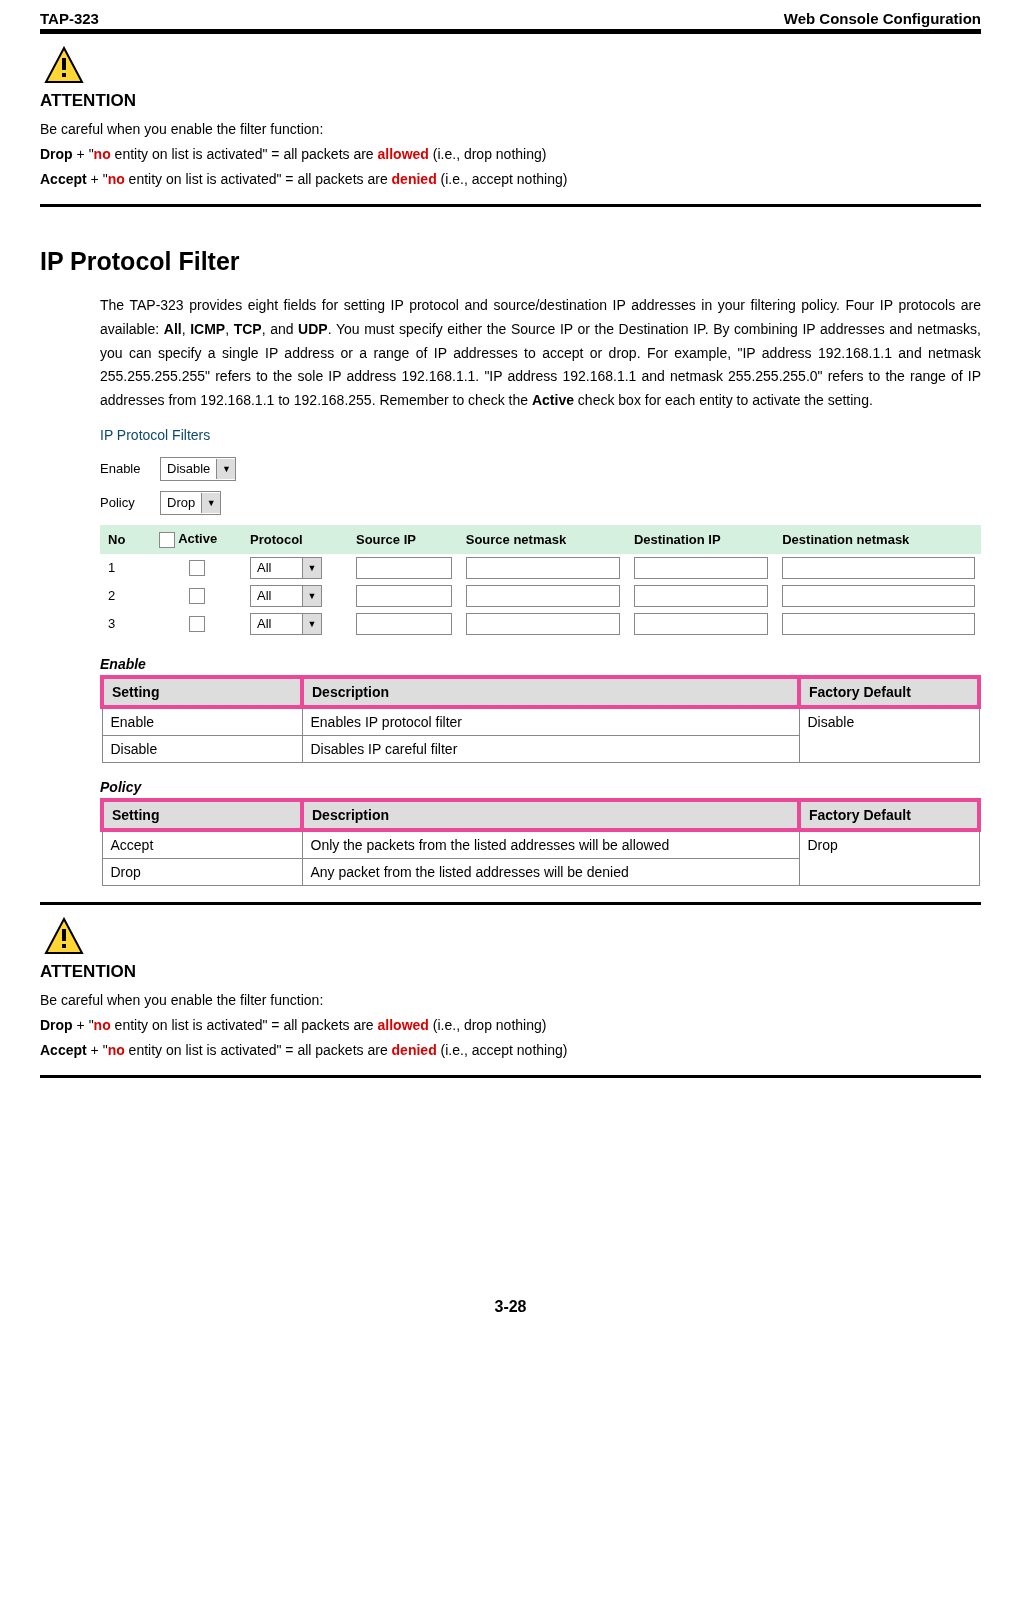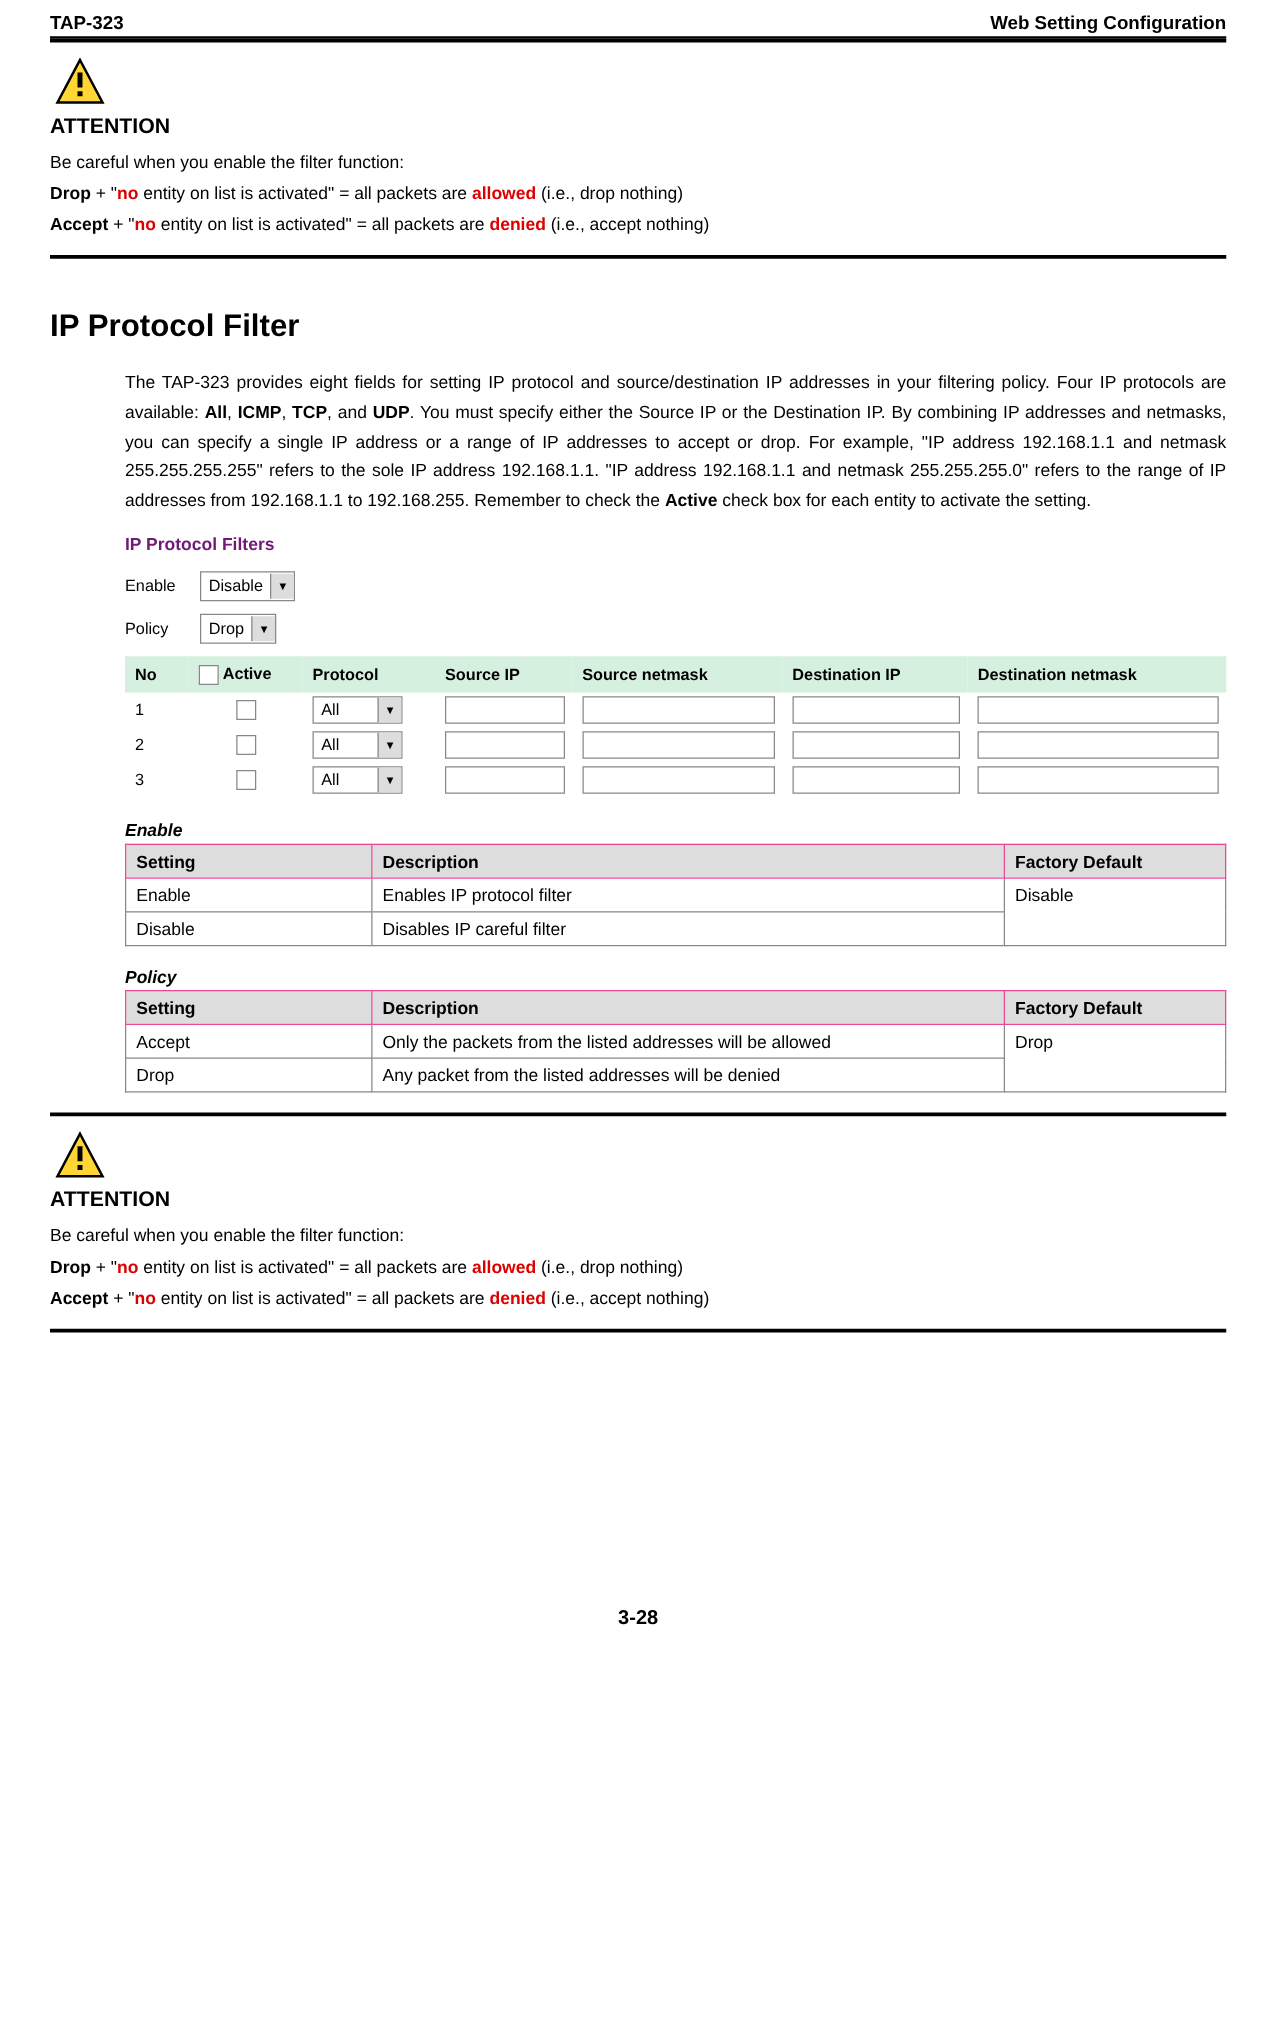--- a/index.html
+++ b/index.html
@@ -61,22 +61,22 @@
   .body-p {
     line-height: 1.7;
     margin: 0 0 14px 0;
     text-align: justify;
   }
   .screenshot {
     border: none;
     margin: 8px 0 18px 0;
   }
   .ss-title {
-    color: #701a75;
-    font-weight: bold;
+    color: #0c4a6e;
+    font-weight: normal;
     font-size: 14px;
     margin-bottom: 14px;
   }
   .ss-row {
     display: flex;
     align-items: center;
     margin-bottom: 10px;
     font-size: 13px;
   }
   .ss-label { width: 60px; }
@@ -145,21 +145,21 @@
   table.settings {
     width: 100%;
     border-collapse: collapse;
     font-size: 14px;
     margin-bottom: 16px;
   }
   table.settings th {
     background: #ddd;
     text-align: left;
     padding: 5px 8px;
-    border: 1px solid #ec4899;
+    border: 4px solid #ec4899;
     font-weight: bold;
   }
   table.settings td {
     padding: 5px 8px;
     border: 1px solid #888;
     vertical-align: top;
   }
   table.settings .col-set { width: 180px; }
   table.settings .col-def { width: 160px; }
   .page-num {
@@ -170,21 +170,21 @@
   }
   .warn-svg { width: 40px; height: 40px; }
 </style>
 </head>
 <body>
 
 <div class="page">
 
   <div class="header-row">
     <div>TAP-323</div>
-    <div>Web Setting Configuration</div>
+    <div>Web Console Configuration</div>
   </div>
 
   <div class="attention-box">
     <div class="attention-icon-col">
       <svg class="warn-svg" viewBox="0 0 40 40">
         <polygon points="20,2 38,36 2,36" fill="#ffd633" stroke="#000" stroke-width="2"></polygon>
         <rect x="18" y="12" width="4" height="12" fill="#000"></rect>
         <rect x="18" y="27" width="4" height="4" fill="#000"></rect>
       </svg>
     </div>

